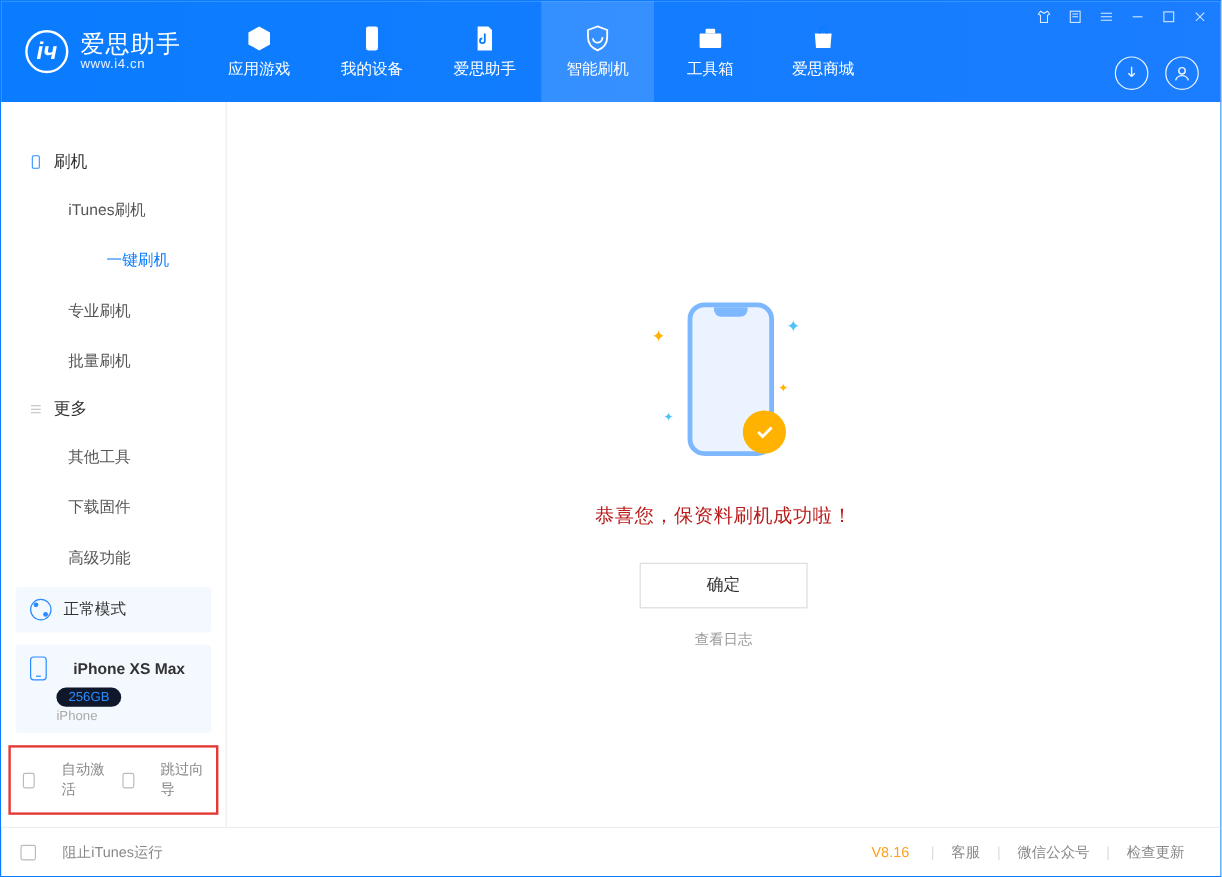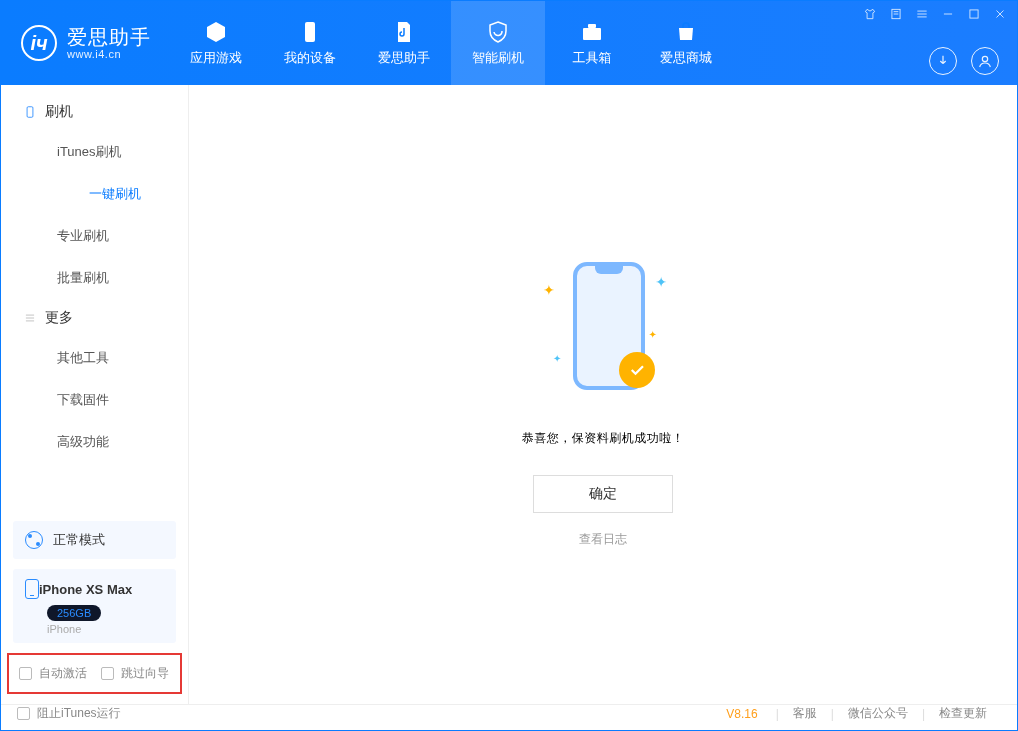--- a/index.html
+++ b/index.html
@@ -17,56 +17,56 @@
 .nav-icon { width: 26px; height: 26px; display: flex; align-items: center; justify-content: center; }
 .nav-icon svg { width: 24px; height: 24px; fill: #fff; }
 .win-controls-top { position: absolute; top: 4px; right: 8px; display: flex; gap: 8px; align-items: center; }
 .win-ctrl { width: 18px; height: 18px; display: flex; align-items: center; justify-content: center; cursor: pointer; opacity: .85; }
 .win-ctrl svg { width: 14px; height: 14px; stroke: #fff; fill: none; stroke-width: 1.5; }
 .header-right { position: absolute; bottom: 10px; right: 18px; display: flex; gap: 14px; }
 .hdr-circle { width: 28px; height: 28px; border: 1.5px solid #fff; border-radius: 50%; display: flex; align-items: center; justify-content: center; cursor: pointer; opacity: .9; }
 .hdr-circle svg { width: 16px; height: 16px; stroke: #fff; fill: none; stroke-width: 1.8; }
 .body { flex: 1; display: flex; min-height: 0; }
 .sidebar { width: 188px; border-right: 1px solid #eee; display: flex; flex-direction: column; background: #fff; }
-.side-scroll { flex: 1; overflow: auto; padding-top: 8px; }
+.side-scroll { flex: 1; overflow: auto; padding-top: 31px; }
 .side-group-title { display: flex; align-items: center; gap: 8px; padding: 10px 20px 10px 22px; font-size: 14px; color: #333; font-weight: 500; }
 .side-group-title svg { width: 14px; height: 14px; }
 .side-item { padding: 12px 20px 12px 56px; font-size: 13px; color: #555; cursor: pointer; }
 .side-item.active { color: #0a7cff; margin-left: 32px; }
 .device-panel { padding: 8px 12px 10px 12px; }
 .mode-row { background: #f4f8ff; border-radius: 3px; padding: 10px 12px; display: flex; align-items: center; gap: 10px; font-size: 13px; color: #333; margin-bottom: 10px; }
 .mode-icon { width: 18px; height: 18px; border: 1.5px solid #2a8cff; border-radius: 50%; position: relative; }
 .mode-icon::before, .mode-icon::after { content: ""; position: absolute; background: #2a8cff; border-radius: 50%; width: 4px; height: 4px; }
 .mode-icon::before { top: 2px; left: 2px; }
 .mode-icon::after { bottom: 2px; right: 2px; }
 .device-row { background: #f4f8ff; border-radius: 3px; padding: 10px 12px 8px 12px; }
-.device-head { display: flex; align-items: center; gap: 0; font-size: 13px; font-weight: 600; color: #333; }
+.device-head { display: flex; align-items: center; gap: 22px; font-size: 13px; font-weight: 600; color: #333; }
 .dev-phone-icon { width: 14px; height: 20px; border: 1.5px solid #2a8cff; border-radius: 3px; position: relative; }
 .dev-phone-icon::after { content: ""; position: absolute; bottom: 2px; left: 50%; transform: translateX(-50%); width: 4px; height: 1.5px; background: #2a8cff; }
 .capacity-badge { display: inline-block; margin: 6px 0 2px 22px; font-size: 11px; color: #2a8cff; background: #0f172a; border-radius: 10px; padding: 2px 10px; }
 .device-type { font-size: 11px; color: #aaa; margin-left: 22px; }
 .checkbox-row { border: 2px solid #e53935; padding: 10px 10px; display: flex; gap: 14px; align-items: center; margin: 0 6px 10px 6px; }
-.cb { display: flex; align-items: center; gap: 7px; font-size: 12px; color: #888; cursor: pointer; }
+.cb { display: flex; align-items: center; gap: 22px; font-size: 12px; color: #888; cursor: pointer; }
 .cb-box { width: 13px; height: 13px; border: 1px solid #bbb; border-radius: 2px; }
 .main { flex: 1; display: flex; align-items: center; justify-content: center; position: relative; }
 .success-card { display: flex; flex-direction: column; align-items: center; }
 .illus { width: 200px; height: 170px; position: relative; margin-bottom: 18px; }
 .phone-shape { position: absolute; left: 70px; top: 20px; width: 72px; height: 128px; border: 4px solid #7db8ff; border-radius: 14px; background: #eaf3ff; }
 .phone-notch { position: absolute; top: 0; left: 50%; transform: translateX(-50%); width: 28px; height: 8px; background: #7db8ff; border-radius: 0 0 6px 6px; }
 .check-badge { position: absolute; right: 48px; bottom: 24px; width: 36px; height: 36px; background: #ffb300; border-radius: 50%; display: flex; align-items: center; justify-content: center; }
 .check-badge svg { width: 18px; height: 18px; stroke: #fff; stroke-width: 3; fill: none; }
 .spark { position: absolute; font-size: 14px; }
 .spark.s1 { left: 40px; top: 40px; color: #ffb300; }
 .spark.s2 { right: 36px; top: 32px; color: #4fc3f7; }
 .spark.s3 { left: 50px; bottom: 48px; color: #4fc3f7; font-size: 10px; }
 .spark.s4 { right: 46px; bottom: 72px; color: #ffb300; font-size: 10px; }
-.success-msg { font-size: 12px; color: #000000; margin-bottom: 28px; letter-spacing: .5px; }
+.success-msg { font-size: 16px; color: #b91c1c; margin-bottom: 28px; letter-spacing: .5px; }
 .ok-btn { width: 140px; height: 38px; border: 1px solid #ddd; background: #fff; font-size: 14px; color: #333; cursor: pointer; margin-bottom: 18px; }
 .log-link { font-size: 12px; color: #999; cursor: pointer; text-decoration: none; }
-.footer { height: 26px; border-top: 1px solid #eee; display: flex; align-items: flex-start; padding: 0 16px; font-size: 12px; color: #888; }
+.footer { height: 41px; border-top: 1px solid #eee; display: flex; align-items: center; padding: 0 16px; font-size: 12px; color: #888; }
 .footer .cb { color: #888; }
 .footer-right { margin-left: auto; display: flex; align-items: center; gap: 0; }
 .ver { color: #ff9f1c; margin-right: 18px; }
 .flink { color: #888; cursor: pointer; padding: 0 14px; }
 .fdiv { color: #ddd; }
 </style>
 </head>
 <body>
 <div class="window">
 

